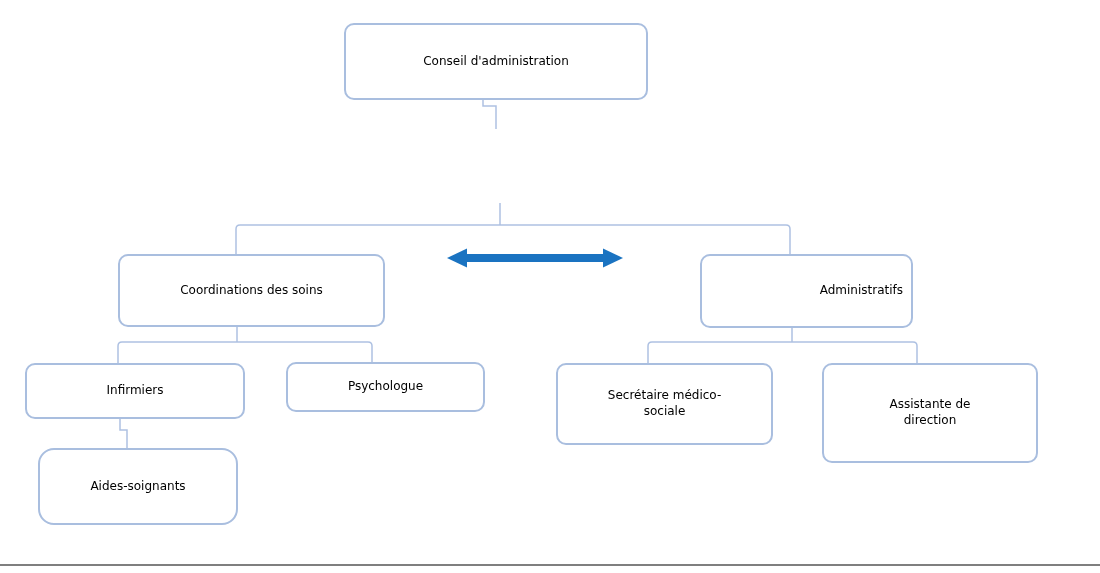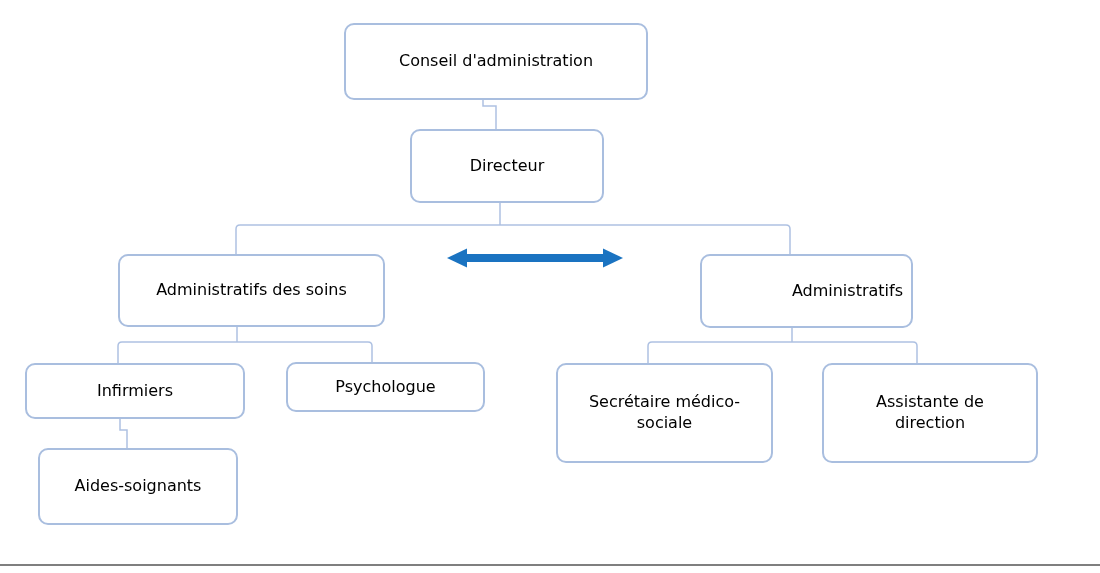--- a/index.html
+++ b/index.html
@@ -20,32 +20,32 @@
     position: absolute;
     background: #ffffff;
     border: 2px solid var(--box-border, #a9bedf);
     border-radius: 10px;
     display: flex;
     align-items: center;
     justify-content: center;
     text-align: center;
     box-sizing: border-box;
     color: var(--text, #000000);
-    font-size: 16px;
+    font-size: 12px;
     line-height: 1.3;
   }
   .node .lbl { white-space: pre-line; padding: 0 8px; }
   .n-conseil        { left: 344px; top: 23px;  width: 304px; height: 77px; }
   .n-directeur      { left: 410px; top: 129px; width: 194px; height: 74px; }
   .n-coordinations  { left: 118px; top: 254px; width: 267px; height: 73px; }
   .n-administratifs { left: 700px; top: 254px; width: 213px; height: 74px; justify-content: flex-end; }
   .n-infirmiers     { left: 25px;  top: 363px; width: 220px; height: 56px; }
   .n-psychologue    { left: 286px; top: 362px; width: 199px; height: 50px; }
-  .n-aides          { left: 38px;  top: 448px; width: 200px; height: 77px; }
-  .n-secretaire     { left: 556px; top: 363px; width: 217px; height: 100px; }
+  .n-aides          { left: 38px;  top: 448px; width: 200px; height: 77px; border-radius: 16px; }
+  .n-secretaire     { left: 556px; top: 363px; width: 217px; height: 82px; }
   .n-assistante     { left: 822px; top: 363px; width: 216px; height: 100px; }
   .footer-line {
     position: absolute;
     left: 0; top: 564px;
     width: 1100px; height: 2px;
     background: var(--footer-line, #7f7f7f);
   }
 </style>
 </head>
 <body>
@@ -68,26 +68,23 @@
       <path d="M464,258 H606" style="fill:none; stroke: var(--arrow,#1a73c1); stroke-width:8;"></path>
       <polygon points="447,258 467,248.5 467,267.5" style="fill: var(--arrow,#1a73c1);"></polygon>
       <polygon points="623,258 603,248.5 603,267.5" style="fill: var(--arrow,#1a73c1);"></polygon>
     </g>
   </svg>
 
   <div class="node n-conseil">
     <span class="lbl">Conseil d'administration</span>
   </div>
 
-  <div class="node n-directeur">
-    <span class="lbl">Directeur</span>
-  </div>
 
   <div class="node n-coordinations">
-    <span class="lbl">Administratifs des soins</span>
+    <span class="lbl">Coordinations des soins</span>
   </div>
 
   <div class="node n-administratifs">
     <span class="lbl">Administratifs</span>
   </div>
 
   <div class="node n-psychologue">
     <span class="lbl">Psychologue</span>
   </div>
 

